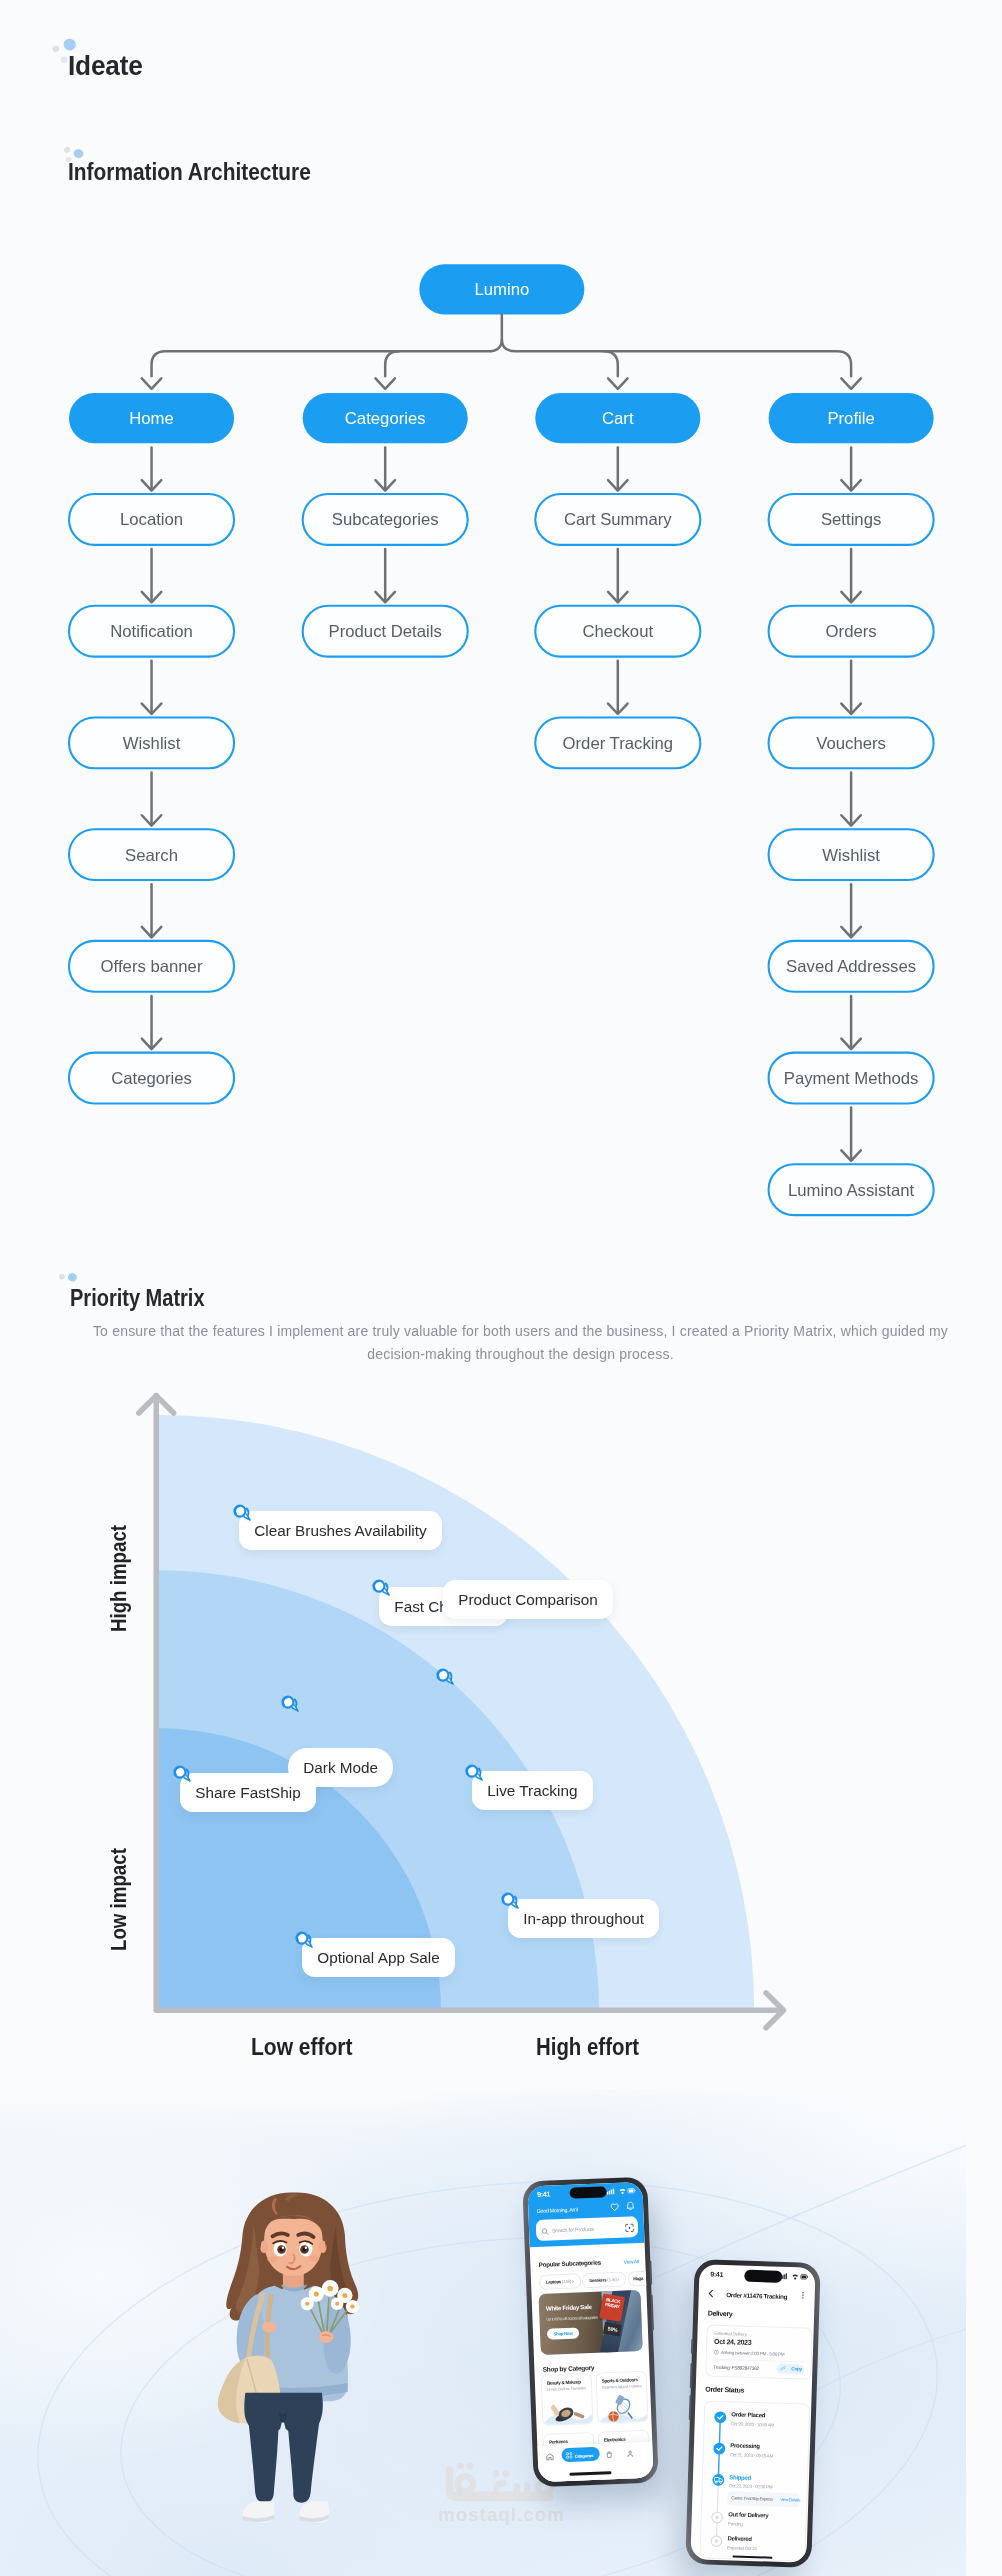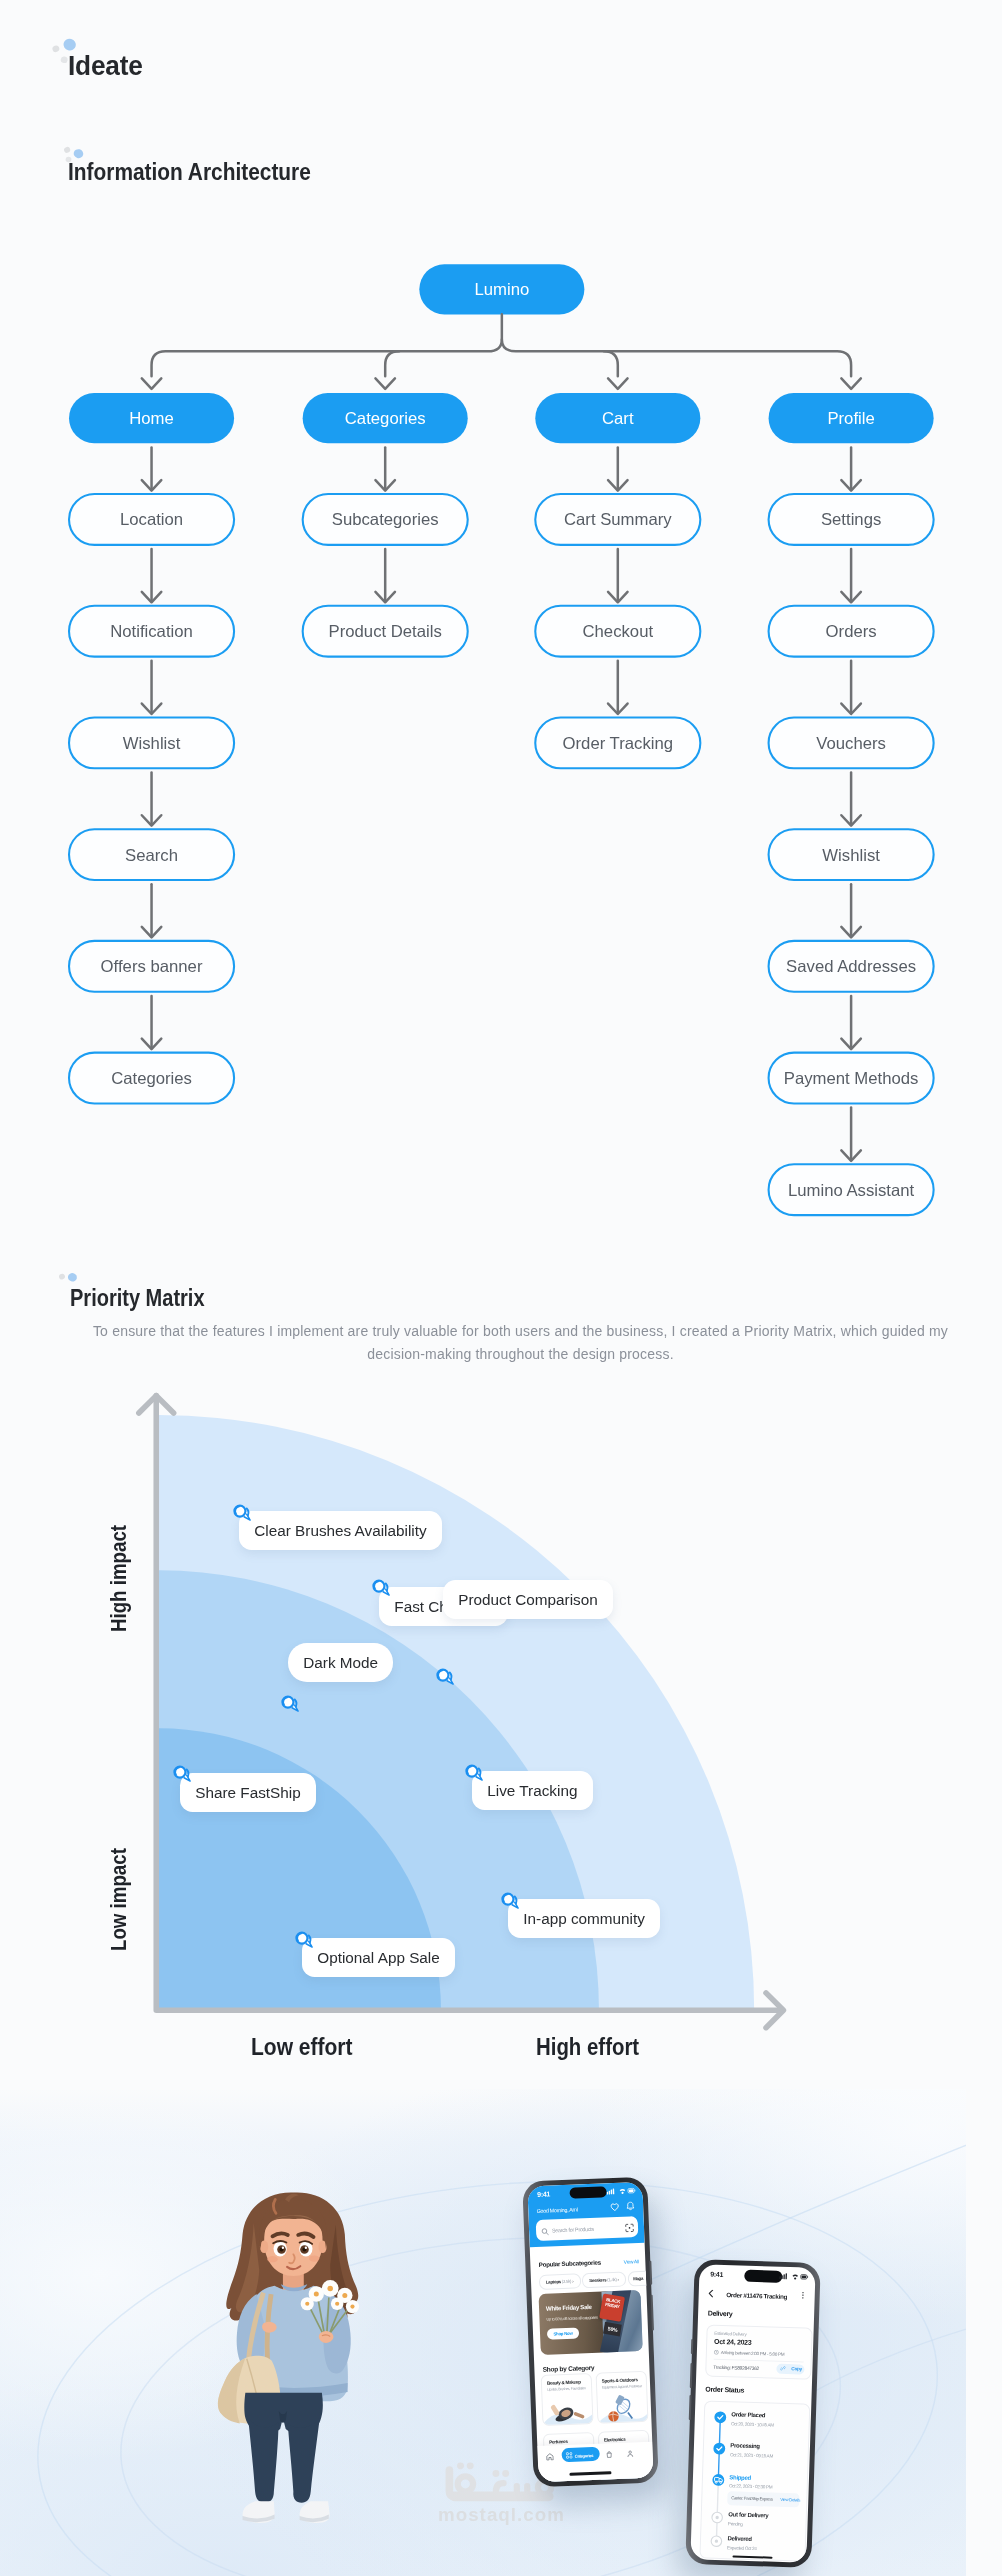--- a/index.html
+++ b/index.html
@@ -139,24 +139,24 @@
     <path d="M228 927 L228 522 A405 405 0 0 1 633 927 Z" fill="#8dc4f1"></path>
 
     <path d="M224 44 L224 927 L1118 927" fill="none" stroke="#b9bdc2" stroke-width="8" stroke-linecap="round" stroke-linejoin="round"></path>
     <path d="M199 69 L224 44 L249 69" fill="none" stroke="#b9bdc2" stroke-width="8" stroke-linecap="round" stroke-linejoin="round"></path>
     <path d="M1100 902 L1125 927 L1100 952" fill="none" stroke="#b9bdc2" stroke-width="8" stroke-linecap="round" stroke-linejoin="round"></path>
   </svg>
 
   <div class="pill" style="left:239px;top:1511px;">Clear Brushes Availability</div>
   <div class="pill" style="left:379px;top:1587px;">Fast Checkout</div>
   <div class="pill" style="left:443px;top:1580px;">Product Comparison</div>
-  <div class="pill" style="left:288px;top:1643px;border-radius:19px;">Dark Mode</div>
+  <div class="pill" style="left:288px;top:1748px;border-radius:19px;">Dark Mode</div>
   <div class="pill" style="left:180px;top:1773px;">Share FastShip</div>
   <div class="pill" style="left:472px;top:1771px;">Live Tracking</div>
-  <div class="pill" style="left:508px;top:1899px;">In-app community</div>
+  <div class="pill" style="left:508px;top:1899px;">In-app throughout</div>
   <div class="pill" style="left:302px;top:1938px;">Optional App Sale</div>
 
   <svg class="abs" style="left:233px;top:1504px" width="20" height="17.4" viewBox="0 0 29 25">
     <g fill="none" stroke="#1b8ff0" stroke-linecap="round" stroke-linejoin="round">
       <circle cx="10" cy="10.2" r="8" fill="#fff" stroke-width="3"></circle>
       <path d="M4.6 14.0 A 6.6 6.6 0 0 1 9.2 3.7" stroke-width="2"></path>
       <path d="M19.9 6.4 Q 23.9 10.4 21.7 16.4" stroke-width="2.7"></path>
       <path d="M16.0 18.4 L 24.8 23.2 L 20.0 14.8" stroke-width="2.2" fill="#fff"></path>
     </g>
   </svg>

